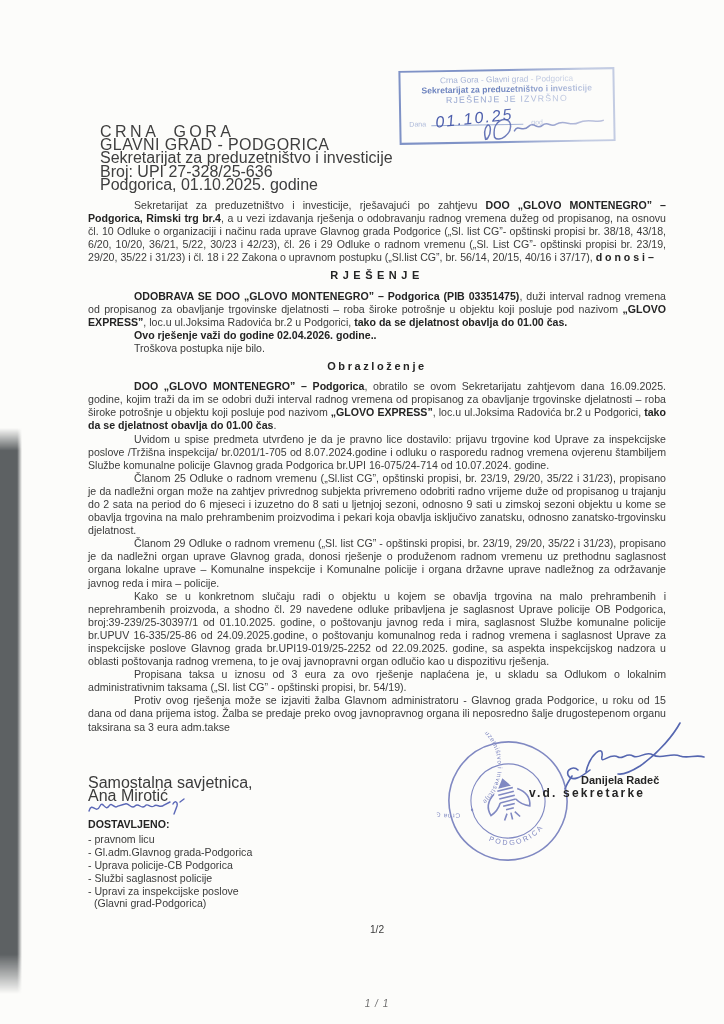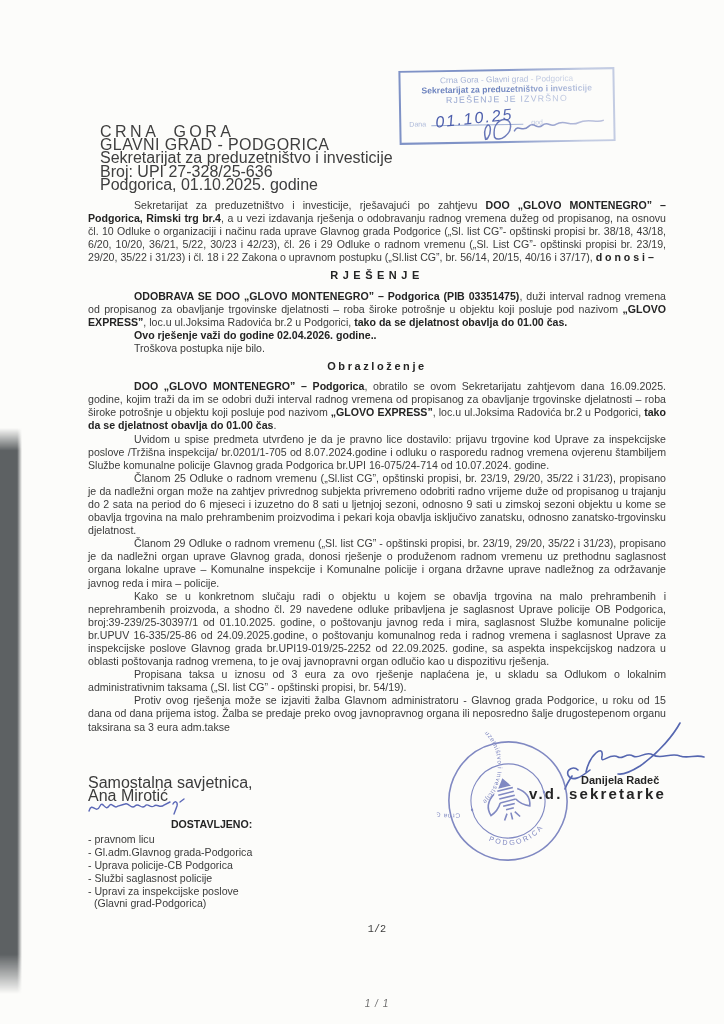--- a/index.html
+++ b/index.html
@@ -57,29 +57,29 @@
     text-align:center;text-indent:0 !important;font-weight:bold;color:#242424;
     letter-spacing:4.5px;margin:5px 0 7px !important;font-size:11px;
   }
   .h-center.small{letter-spacing:2.6px;}
   .line-left{text-align:left;}
   .bold-line{font-weight:bold;color:#242424;}
   
   .sig-left{position:absolute;left:88px;top:776px;font-size:16px;line-height:13px;}
   .ana-sig{position:absolute;left:86px;top:797px;}
   .dost{position:absolute;left:88px;top:818px;font-size:10.6px;line-height:12.9px;}
-  .dost .dost-label{font-weight:bold;color:#242424;margin-bottom:2px;text-align:right;}
+  .dost .dost-label{font-weight:bold;color:#242424;margin-bottom:2px;}
   .dost .dost-items div{white-space:pre;}
   .sig-right{position:absolute;left:529px;top:774px;font-size:11px;line-height:13px;color:#242424;}
   .sig-right .name{font-weight:bold;margin-left:8px;padding-left:44px;}
-  .sig-right .role{font-weight:bold;letter-spacing:2.2px;font-size:15px;}
+  .sig-right .role{font-weight:bold;letter-spacing:2.2px;font-size:12px;}
   .dani-sig{position:absolute;left:528px;top:720px;}
   .round-stamp{position:absolute;left:436px;top:729px;transform:rotate(-14deg);opacity:.82;}
   
-  .sheet-no{position:absolute;left:88px;top:924px;width:578px;text-align:center;font-size:10.2px;color:#3b3b3b;font-family:Liberation Mono, monospace;}
+  .sheet-no{position:absolute;left:88px;top:924px;width:578px;text-align:center;font-size:10.2px;color:#3b3b3b;}
   .page-no{position:absolute;left:88px;top:998px;width:578px;text-align:center;font-size:10px;color:#6e6e6e;font-style:italic;letter-spacing:1px;}
   svg{display:block;}
 </style>
 </head>
 <body>
 
 <div class="page">
 
   <div class="scan-band"></div>
 

